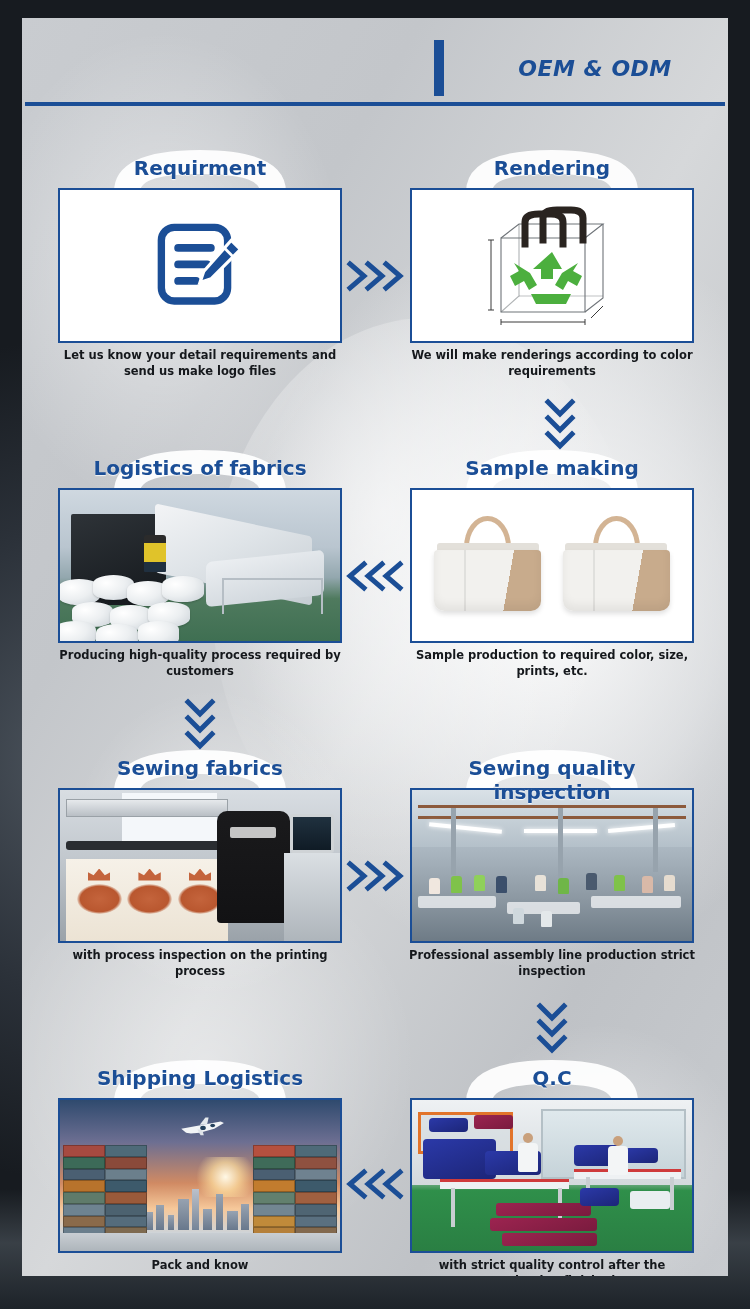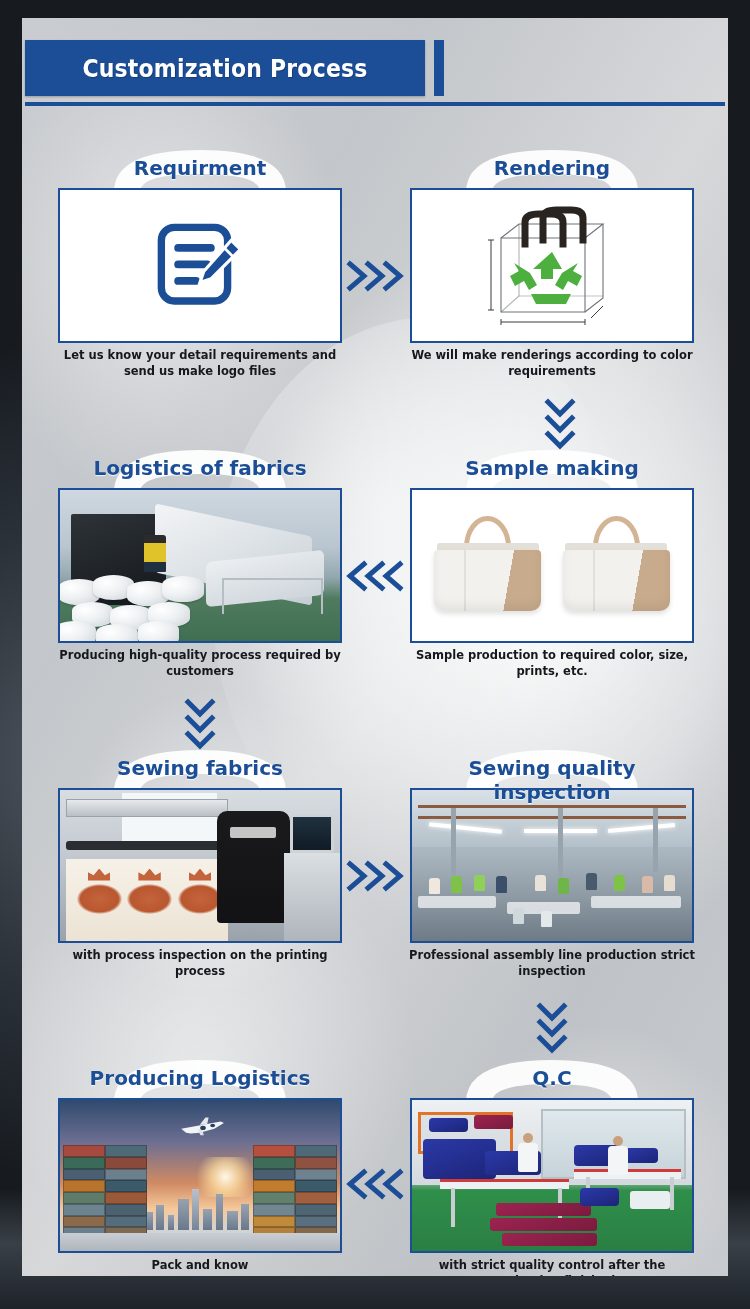--- a/index.html
+++ b/index.html
@@ -206,24 +206,22 @@
 <body>
 
 <div class="frame-bg"></div>
 
 <div class="panel">
   <div class="ghost1"></div>
   <div class="ghost2"></div>
   <div class="ghost3"></div>
 
   <div class="header">
-    <div class="title-box">
-      <span>Customization Process</span>
-    </div>
     <div class="title-bar"></div>
+    <div class="subtitle">OEM &amp; ODM</div>
     <div class="header-rule"></div>
   </div>
 
   <div class="grid">
 
     <div class="step" style="left:36px; top:126px;">
       <svg class="arc" viewBox="0 0 200 66">
         <path d="M14 66 L14 48 Q14 6 100 6 Q186 6 186 48 L186 66 L160 66 L160 48 Q160 30 100 30 Q40 30 40 48 L40 66 Z" fill="#ffffff" opacity=".93"></path>
         <path d="M14 50 l13 14 13 -14 z" fill="#f2f3f4"></path>
         <path d="M160 50 l13 14 13 -14 z" fill="#f2f3f4"></path>
@@ -397,21 +395,21 @@
       </div>
       <div class="caption">Professional assembly line production strict inspection</div>
     </div>
 
     <div class="step" style="left:36px; top:1036px;">
       <svg class="arc" viewBox="0 0 200 66">
         <path d="M14 66 L14 48 Q14 6 100 6 Q186 6 186 48 L186 66 L160 66 L160 48 Q160 30 100 30 Q40 30 40 48 L40 66 Z" fill="#ffffff" opacity=".93"></path>
         <path d="M14 50 l13 14 13 -14 z" fill="#f2f3f4"></path>
         <path d="M160 50 l13 14 13 -14 z" fill="#f2f3f4"></path>
       </svg>
-      <div class="step-title">Producing Logistics</div>
+      <div class="step-title">Shipping Logistics</div>
       <div class="card photo">
         <div class="scene sc-ship">
           <div class="sun"></div>
           <div class="city">
             <div class="bld" style="left:4%;  width:7%;  height:42%;"></div>
             <div class="bld" style="left:14%; width:6%;  height:60%;"></div>
             <div class="bld" style="left:23%; width:5%;  height:36%;"></div>
             <div class="bld" style="left:31%; width:8%;  height:72%;"></div>
             <div class="bld" style="left:42%; width:5%;  height:96%; background:linear-gradient(180deg,#b8c4d2,#6c7d93);"></div>
             <div class="bld" style="left:50%; width:7%;  height:50%;"></div>

